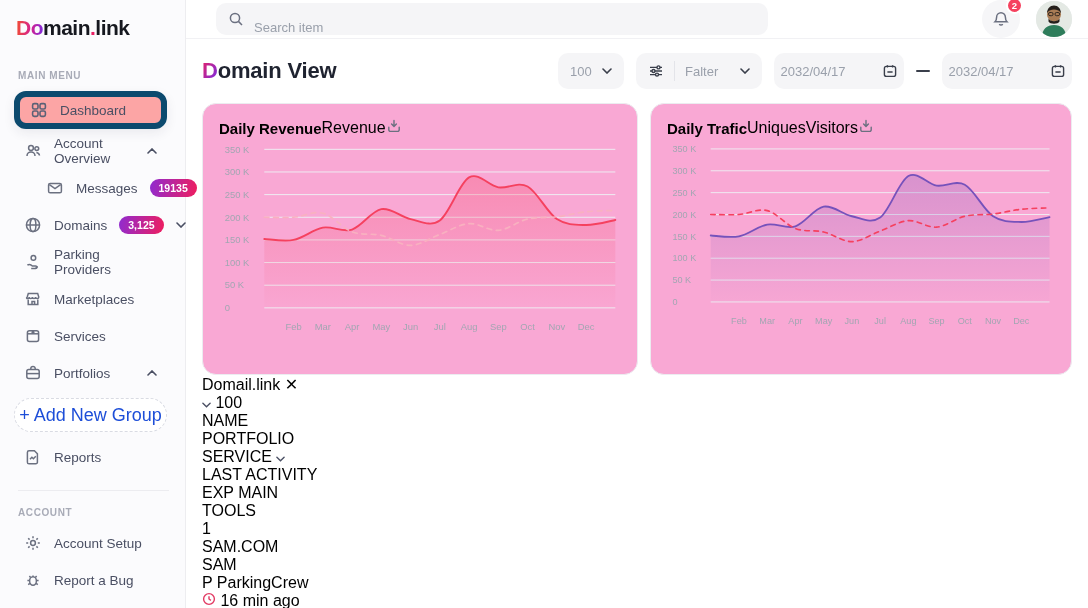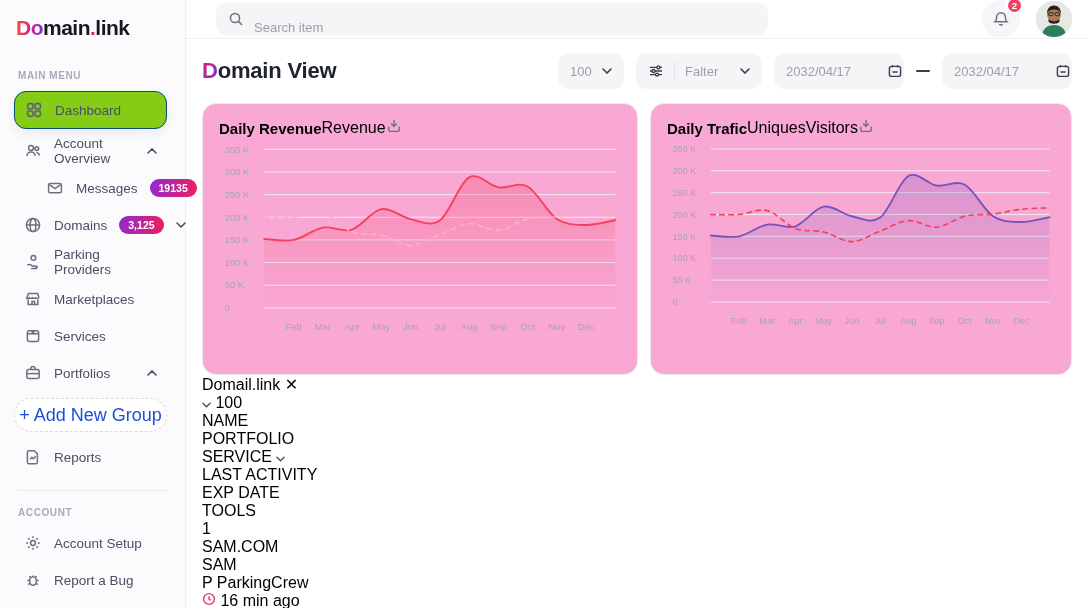--- a/index.html
+++ b/index.html
@@ -8,21 +8,21 @@
   .app { position:relative; width:1088px; height:608px; display:flex; overflow:hidden; background:#fff; }
 
   
   .sidebar { width:186px; min-width:186px; height:100%; background:#fbfbfd; border-right:1px solid #ededf0; padding:16px 0 0 4px; }
   .logo { padding-left:12px; font-size:21px; font-weight:bold; letter-spacing:-0.5px; color:#16181f; }
   .grad-text { background:linear-gradient(95deg,#f4512c 0%,#d6218f 55%,#7a2ce2 100%); -webkit-background-clip:text; background-clip:text; color:transparent; }
   .logo .dot { color:#e91e63; }
   .menu-label { font-size:10px; letter-spacing:.6px; color:#a8abb7; padding-left:14px; margin-top:30px; margin-bottom:10px;font-weight:bold; }
   .side-item { display:flex; align-items:center; gap:12px; height:30px; margin:7px 18px 7px 10px; padding:0 10px; font-size:13.5px; color:#4a4f63; border-radius:12px; cursor:pointer; }
   .side-item .chev { margin-left:auto; }
-  .side-item.active { background:#84cc16; height:38px; box-shadow:0 4px 12px rgba(40,44,70,.08); border:1px solid #0c4a6e; }
+  .side-item.active { background:#fca5a5; height:38px; box-shadow:0 4px 12px rgba(40,44,70,.08); border:6px solid #0c4a6e; }
   .side-item.sub { margin-left:32px; }
   .badge-pill { font-size:10.5px; font-weight:bold; color:#fff; background:linear-gradient(100deg,#8f2bd0 0%,#ef1e5e 100%); border-radius:999px; padding:3px 9px; }
   .add-group { display:flex; align-items:center; justify-content:center; gap:8px; height:34px; margin:10px 18px 10px 10px; border:1px dashed #d9dbe3; border-radius:18px; background:#fff; font-size:18px; color:#1d4ed8; cursor:pointer; }
   .side-divider { height:1px; background:#ececf0; margin:18px 16px 0 14px; }
   .icon { flex:0 0 auto; display:inline-flex; }
 
   
   .main { flex:1; display:flex; flex-direction:column; min-width:0; }
   .topbar { height:56px; border-bottom:1px solid #f1f1f4; display:flex; align-items:center; padding:0 16px 0 30px; gap:16px; background:#fff; }
   .search { width:552px; height:32px; background:#f5f5f7; border-radius:10px; display:flex; align-items:center; gap:10px; padding:0 12px; }
@@ -35,21 +35,21 @@
 
   
   .content { flex:1; padding:14px 16px 0 16px; }
   .page-head { display:flex; align-items:center; }
   .page-title { font-size:22px; font-weight:bold; color:#1f2330; letter-spacing:-0.2px; }
   .title-grad { background:linear-gradient(120deg,#e0216d 10%,#7a2ce2 90%); -webkit-background-clip:text; background-clip:text; color:transparent; }
   .head-controls { margin-left:auto; display:flex; align-items:center; gap:12px; }
   .ctl { height:36px; background:#f5f5f7; border-radius:10px; display:flex; align-items:center; font-size:13px; color:#9aa0ab; padding:0 12px; gap:10px; cursor:pointer; }
   .ctl .vdiv { width:1px; height:20px; background:#e3e4e9; }
   .ctl.pagesize { width:66px; justify-content:space-between; }
-  .ctl.datebox { width:130px; justify-content:flex-start;gap:36px; }
+  .ctl.datebox { width:130px; justify-content:center;gap:36px; }
   .date-dash { width:14px; height:2px; background:#3a3f4b; border-radius:2px; }
 
   
   .charts-row { display:flex; gap:12px; margin-top:14px; }
   .chart-card { border:1px solid #ececf0; border-radius:14px; background:#f9a8d4; padding:14px 16px 10px 16px; height:272px; }
   .chart-card.c1 { width:436px; }
   .chart-card.c2 { width:422px; }
   .chart-head { display:flex; align-items:center; }
   .chart-title { font-size:15px; font-weight:bold; color:#22263' }
   .chart-title { font-size:15px; font-weight:bold; color:#222634; }
@@ -454,21 +454,21 @@
           <div class="hcell">PORTFOLIO</div>
           <div class="hcell">
             <span>SERVICE</span>
             <span class="icon">
                 <svg width="9" height="6" viewBox="0 0 10 6" fill="none" stroke="#4a4f63" stroke-width="1.5" stroke-linecap="round">
                   <path d="M1 1l4 4 4-4"></path>
                 </svg>
               </span>
           </div>
           <div class="hcell">LAST ACTIVITY</div>
-          <div class="hcell">EXP DATE</div>
+          <div class="hcell">EXP MAIN</div>
           <div class="hcell">TOOLS</div>
         </div>
 
         <div class="tgrid trow">
           <div><span class="checkbox"></span></div>
           <div class="cell-num">1</div>
           <div class="cell-name">SAM.COM</div>
           <div class="cell-portfolio">SAM</div>
           <div class="svc">
             <span class="svc-avatar p1">P</span>

